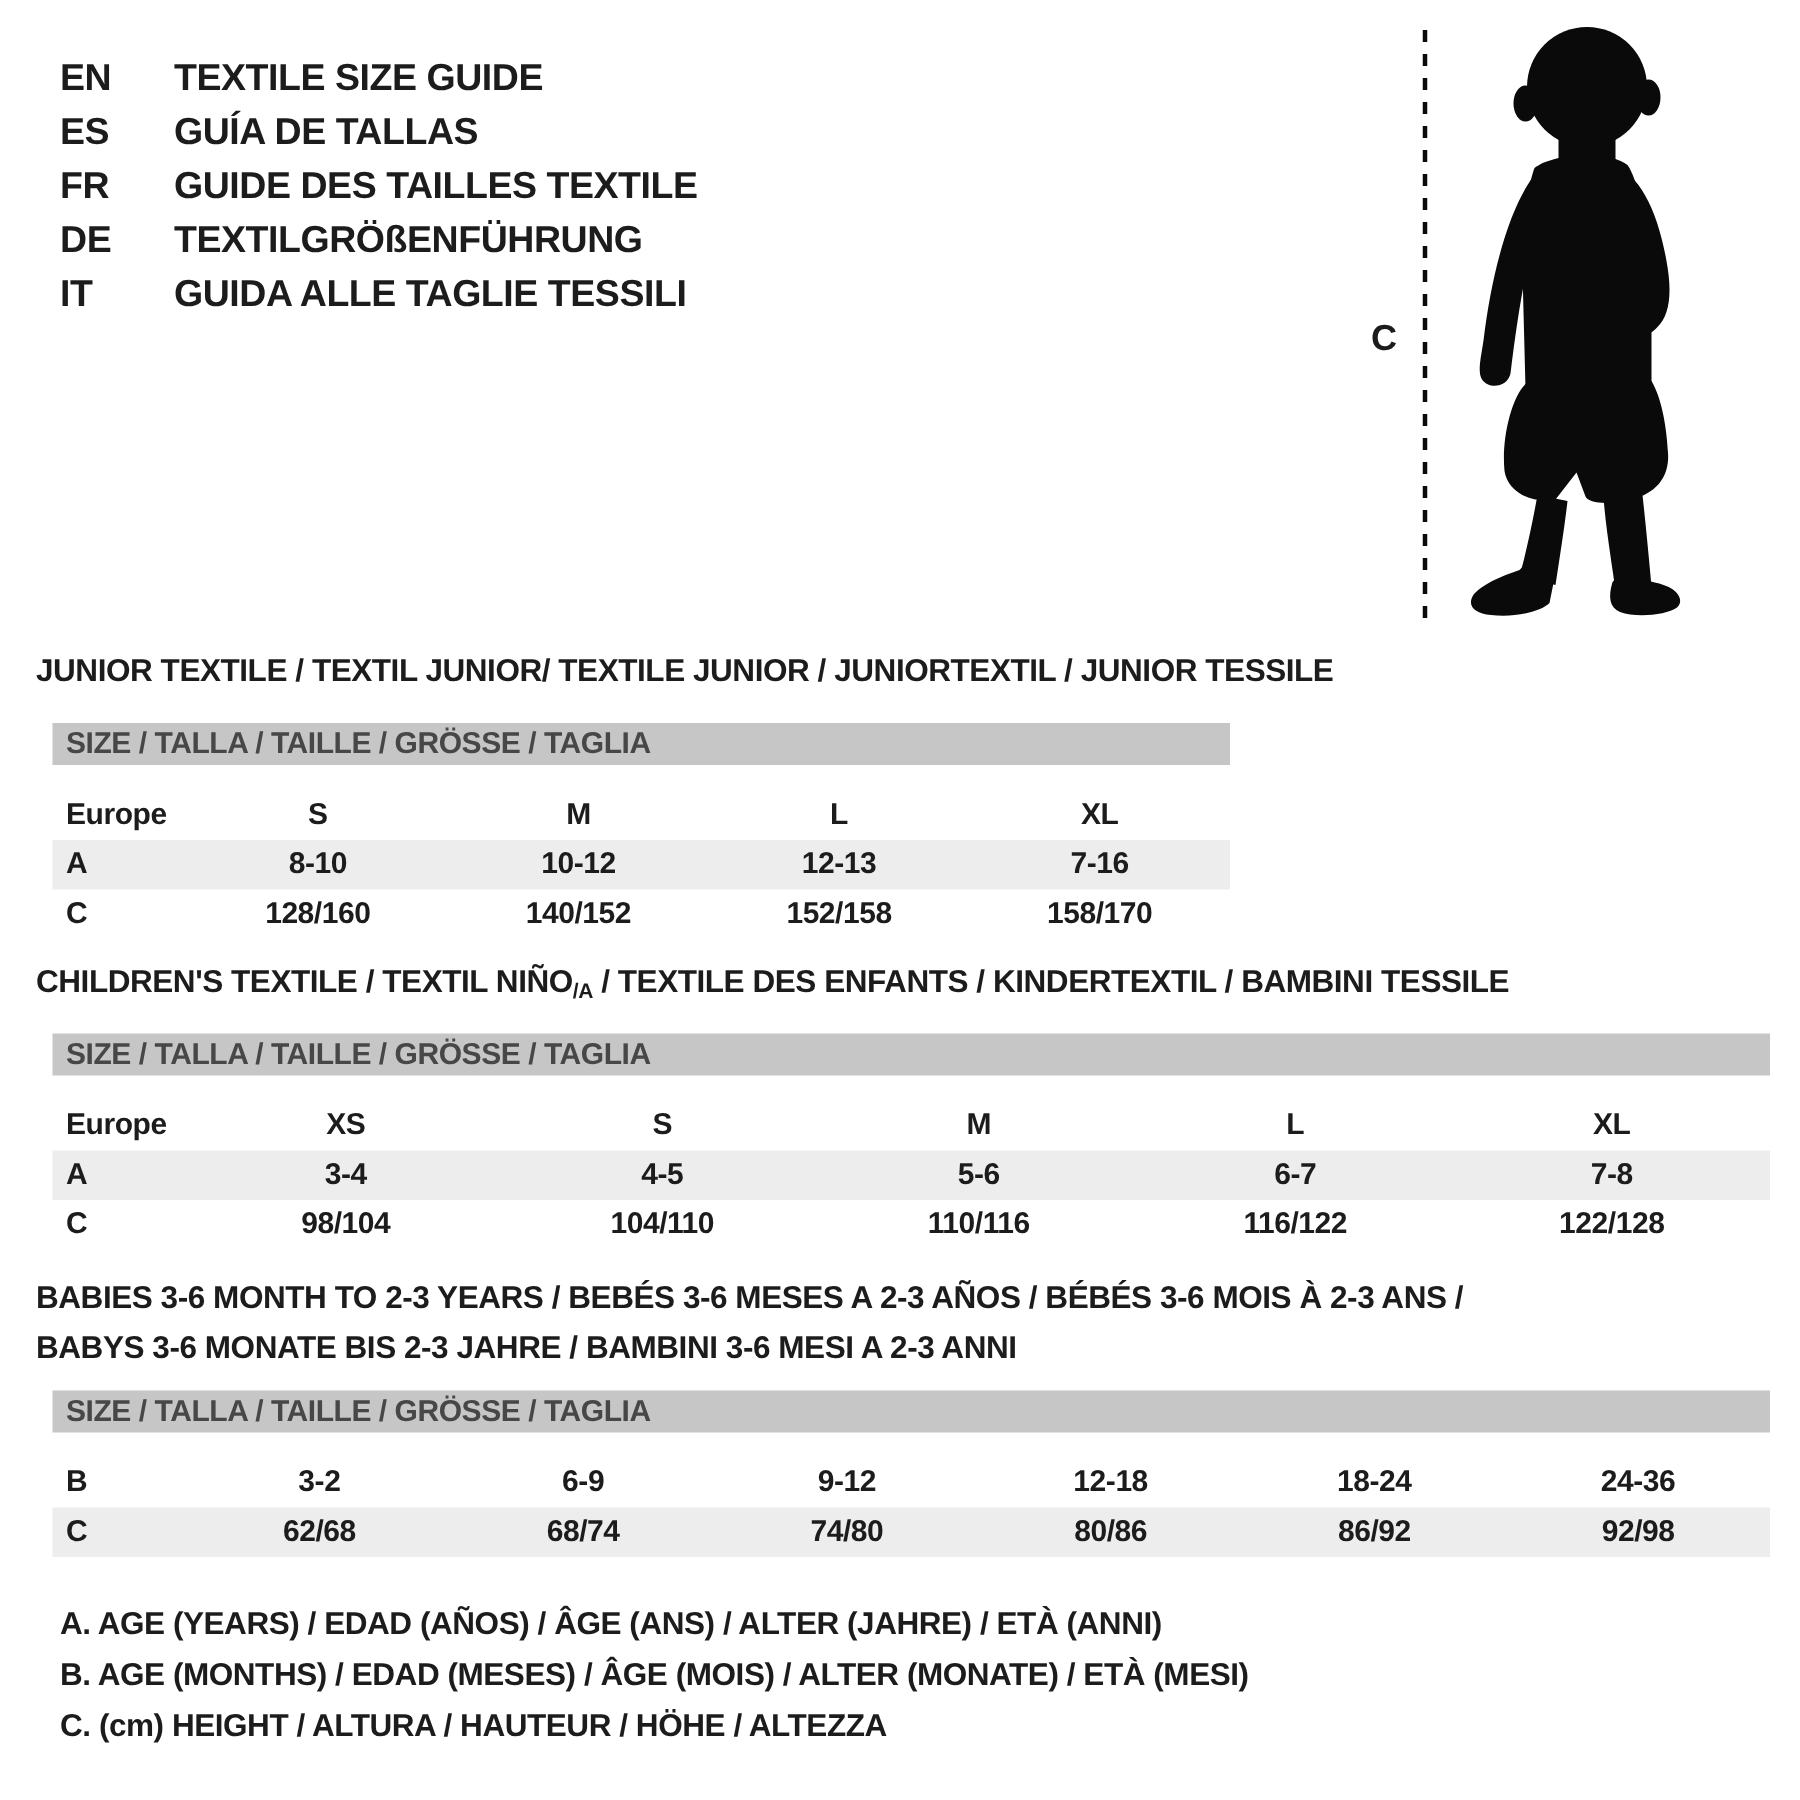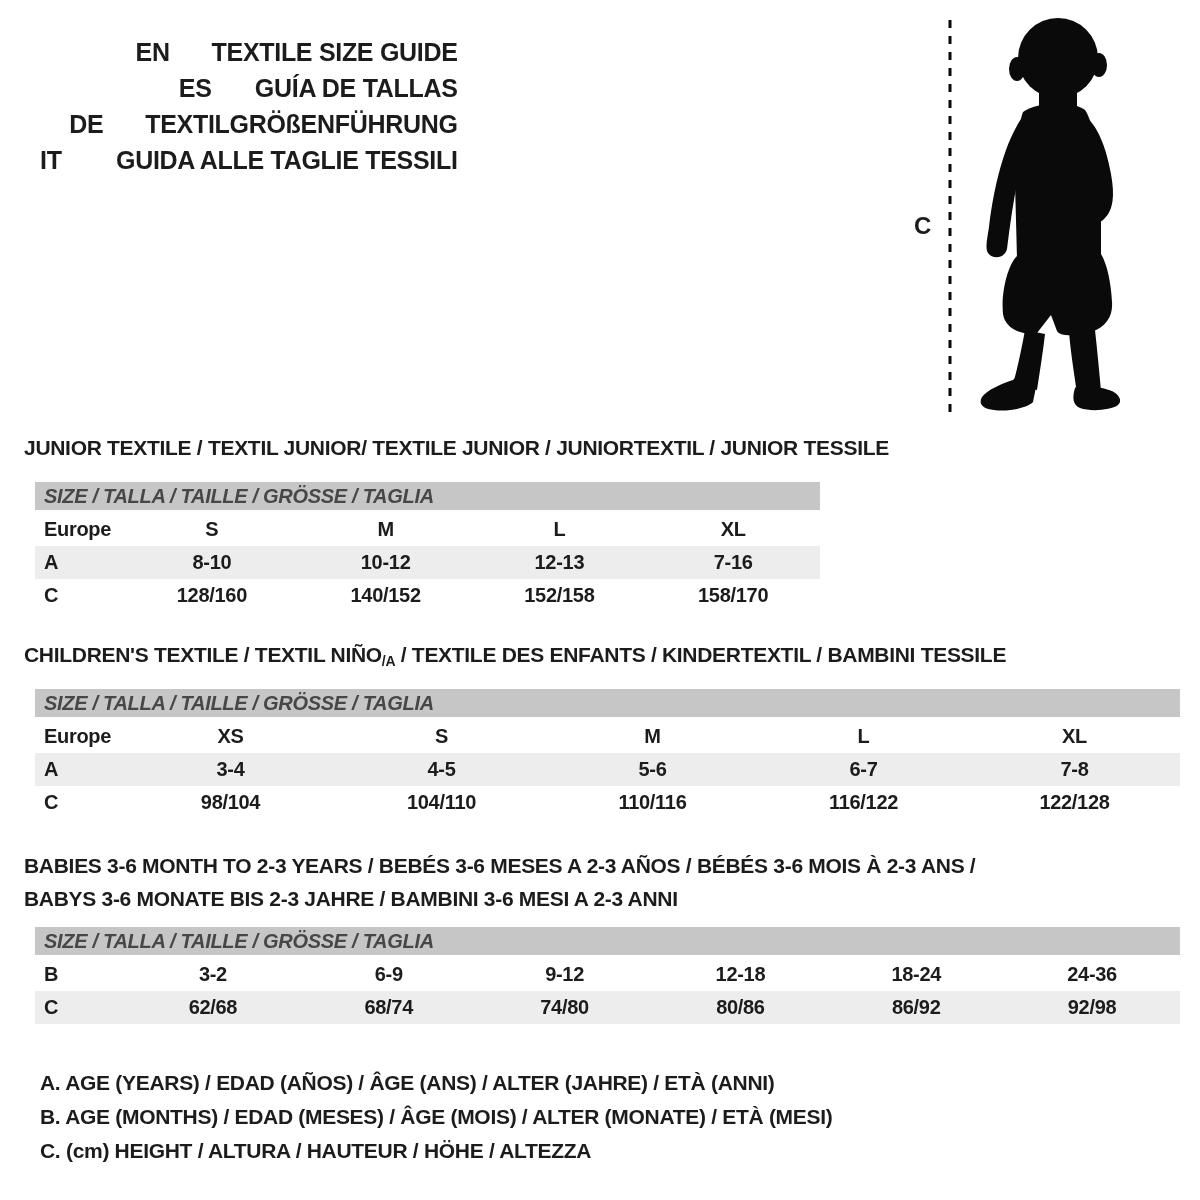--- a/index.html
+++ b/index.html
@@ -4,38 +4,38 @@
 <style>
   html,body { margin:0; padding:0; }
   body {
     width:1200px; height:1200px; position:relative;
     background:#ffffff; overflow:hidden;
     font-family:"Liberation Sans", sans-serif;
     font-weight:bold; color:#1c1c1c; letter-spacing:-0.3px;
   }
   
   .lang-block { position:absolute; left:40px; top:34px; }
-  .lang-row { display:flex; height:36px; align-items:center;justify-content:flex-end; }
+  .lang-row { display:flex; height:36px; align-items:center; }
   .lang-code { width:76px; font-size:25px; }
   .lang-label { font-size:25px; }
 
   
   .figure-svg { position:absolute; left:935px; top:12px; }
   .measure-label { position:absolute; left:914px; top:212px; font-size:24px; }
 
   
   .section-heading { position:absolute; left:24px; font-size:21px; white-space:nowrap; }
   .sub-a { font-size:14px; vertical-align:-4px; }
   .heading-line { height:33px; line-height:33px; }
 
   
   .size-table { position:absolute; left:35px; }
   .size-header {
     height:28px; line-height:28px; background:#c6c6c6; color:#474747;
-    font-size:20px; padding-left:9px; margin-bottom:3px;font-style:italic;
+    font-size:20px; padding-left:9px; margin-bottom:17px;
   }
   .t-row { display:grid; height:33px; align-items:center; font-size:20px; }
   .cols-4 { grid-template-columns:90px repeat(4,1fr); }
   .cols-5 { grid-template-columns:90px repeat(5,1fr); }
   .cols-6 { grid-template-columns:90px repeat(6,1fr); }
   .t-label { padding-left:9px; text-align:left; }
   .t-cell { text-align:center; }
   .shaded { background:#ededed; }
 
   
@@ -46,20 +46,24 @@
 <body>
 
 <div class="lang-block">
   <div class="lang-row">
     <span class="lang-code">EN</span>
     <span class="lang-label">TEXTILE SIZE GUIDE</span>
   </div>
   <div class="lang-row">
     <span class="lang-code">ES</span>
     <span class="lang-label">GUÍA DE TALLAS</span>
+  </div>
+  <div class="lang-row">
+    <span class="lang-code">FR</span>
+    <span class="lang-label">GUIDE DES TAILLES TEXTILE</span>
   </div>
   <div class="lang-row">
     <span class="lang-code">DE</span>
     <span class="lang-label">TEXTILGRÖßENFÜHRUNG</span>
   </div>
   <div class="lang-row">
     <span class="lang-code">IT</span>
     <span class="lang-label">GUIDA ALLE TAGLIE TESSILI</span>
   </div>
 </div>

